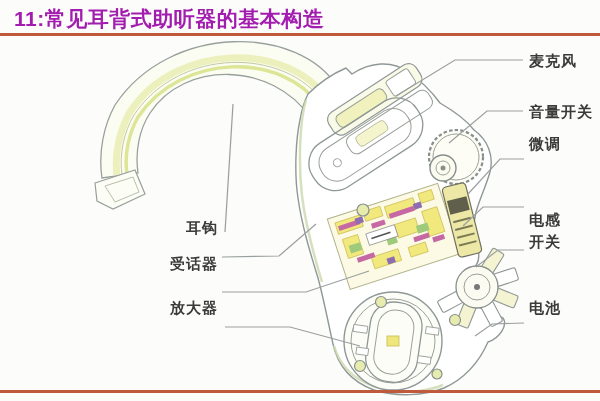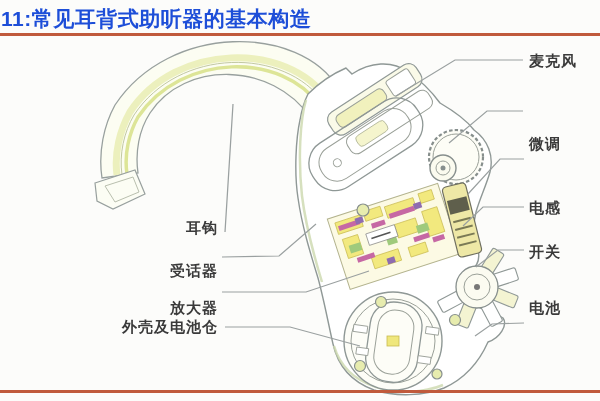--- a/index.html
+++ b/index.html
@@ -1,20 +1,20 @@
 <!DOCTYPE html>
 <html style="--accent: #c05a3c;"><head>
 <meta charset="utf-8">
 <style>
   html,body{margin:0;padding:0;}
   body{font-family:"Liberation Sans","DejaVu Sans",sans-serif;}
   .screen{position:relative;width:600px;height:401px;background:#fcfcfa;overflow:hidden;}
   .figure-title{
-    position:absolute;left:1px;top:5px;
-    font-size:21px;font-weight:bold;color:#1d4ed8;
+    position:absolute;left:14px;top:5px;
+    font-size:21px;font-weight:bold;color:#a21caf;
     letter-spacing:0.5px;white-space:nowrap;
   }
   .title-underline{
     position:absolute;left:0;top:33px;width:600px;height:3px;
     background:var(--accent,#c05a3c);
   }
   .bottom-rule{
     position:absolute;left:0;top:390px;width:600px;height:2.5px;
     background:var(--accent,#c05a3c);
   }
@@ -183,24 +183,24 @@
       <path d="M 524,250 L 498,250 L 476,267"></path>
       <path d="M 524,323 L 492,324 L 475,336"></path>
       <path d="M 225,232 L 233,104"></path>
       <path d="M 222,257 L 279,256 L 316,224"></path>
       <path d="M 222,292 L 306,292 L 369,271"></path>
       <path d="M 225,327 L 290,327 L 360,346"></path>
     </g>
   </svg>
 
   <div class="lbl lbl-left" style="top:220px">耳钩</div>
-  <div class="lbl lbl-left" style="top:263px">受话器</div>
+  <div class="lbl lbl-left" style="top:256px">受话器</div>
   <div class="lbl lbl-left" style="top:300px">放大器</div>
-  <div class="lbl lbl-left" style="top:319px">外壳及电池仓</div>
 
   <div class="lbl lbl-right" style="top:53px">麦克风</div>
+  <div class="lbl lbl-right" style="top:104px">音量开关</div>
   <div class="lbl lbl-right" style="top:136px">微调</div>
-  <div class="lbl lbl-right" style="top:200px">电感</div>
-  <div class="lbl lbl-right" style="top:244px">开关</div>
+  <div class="lbl lbl-right" style="top:212px">电感</div>
+  <div class="lbl lbl-right" style="top:234px">开关</div>
   <div class="lbl lbl-right" style="top:300px">电池</div>
 
   <div class="bottom-rule"></div>
 </div>
 
 </body></html>

